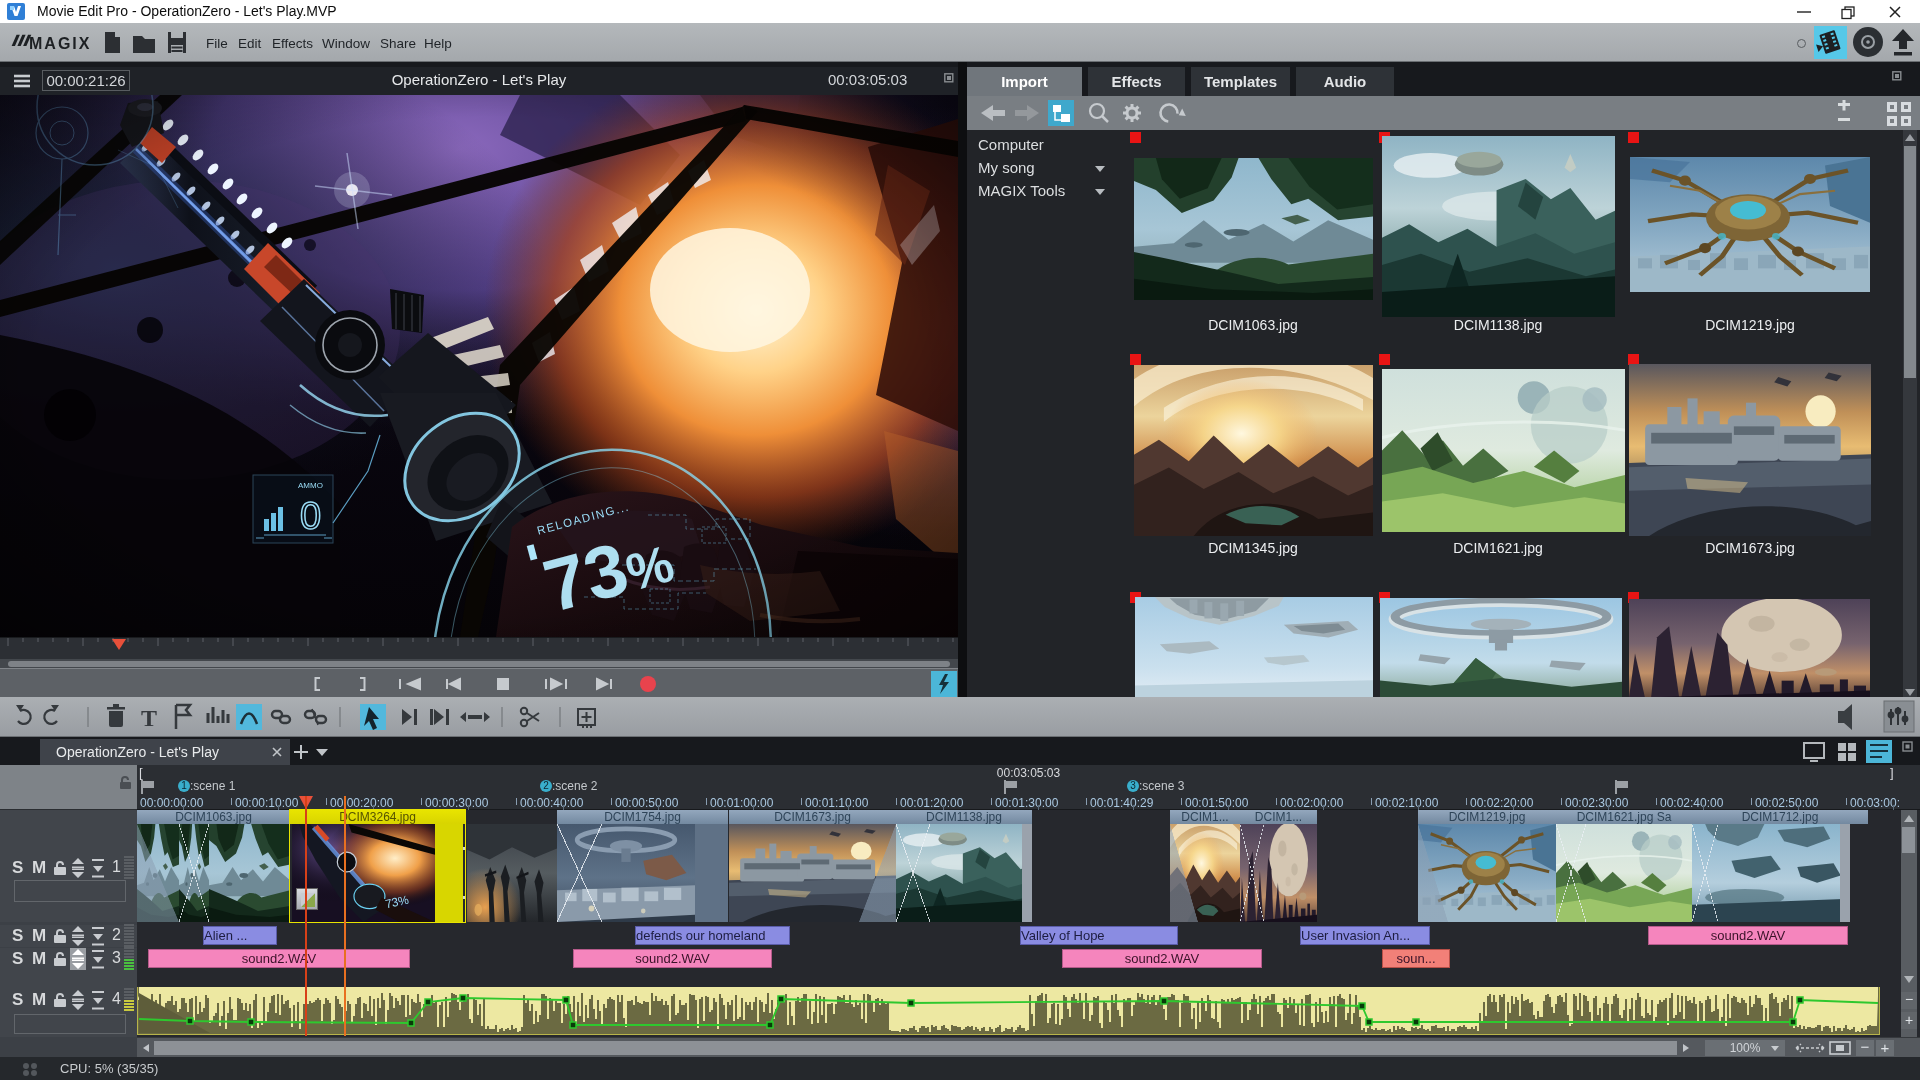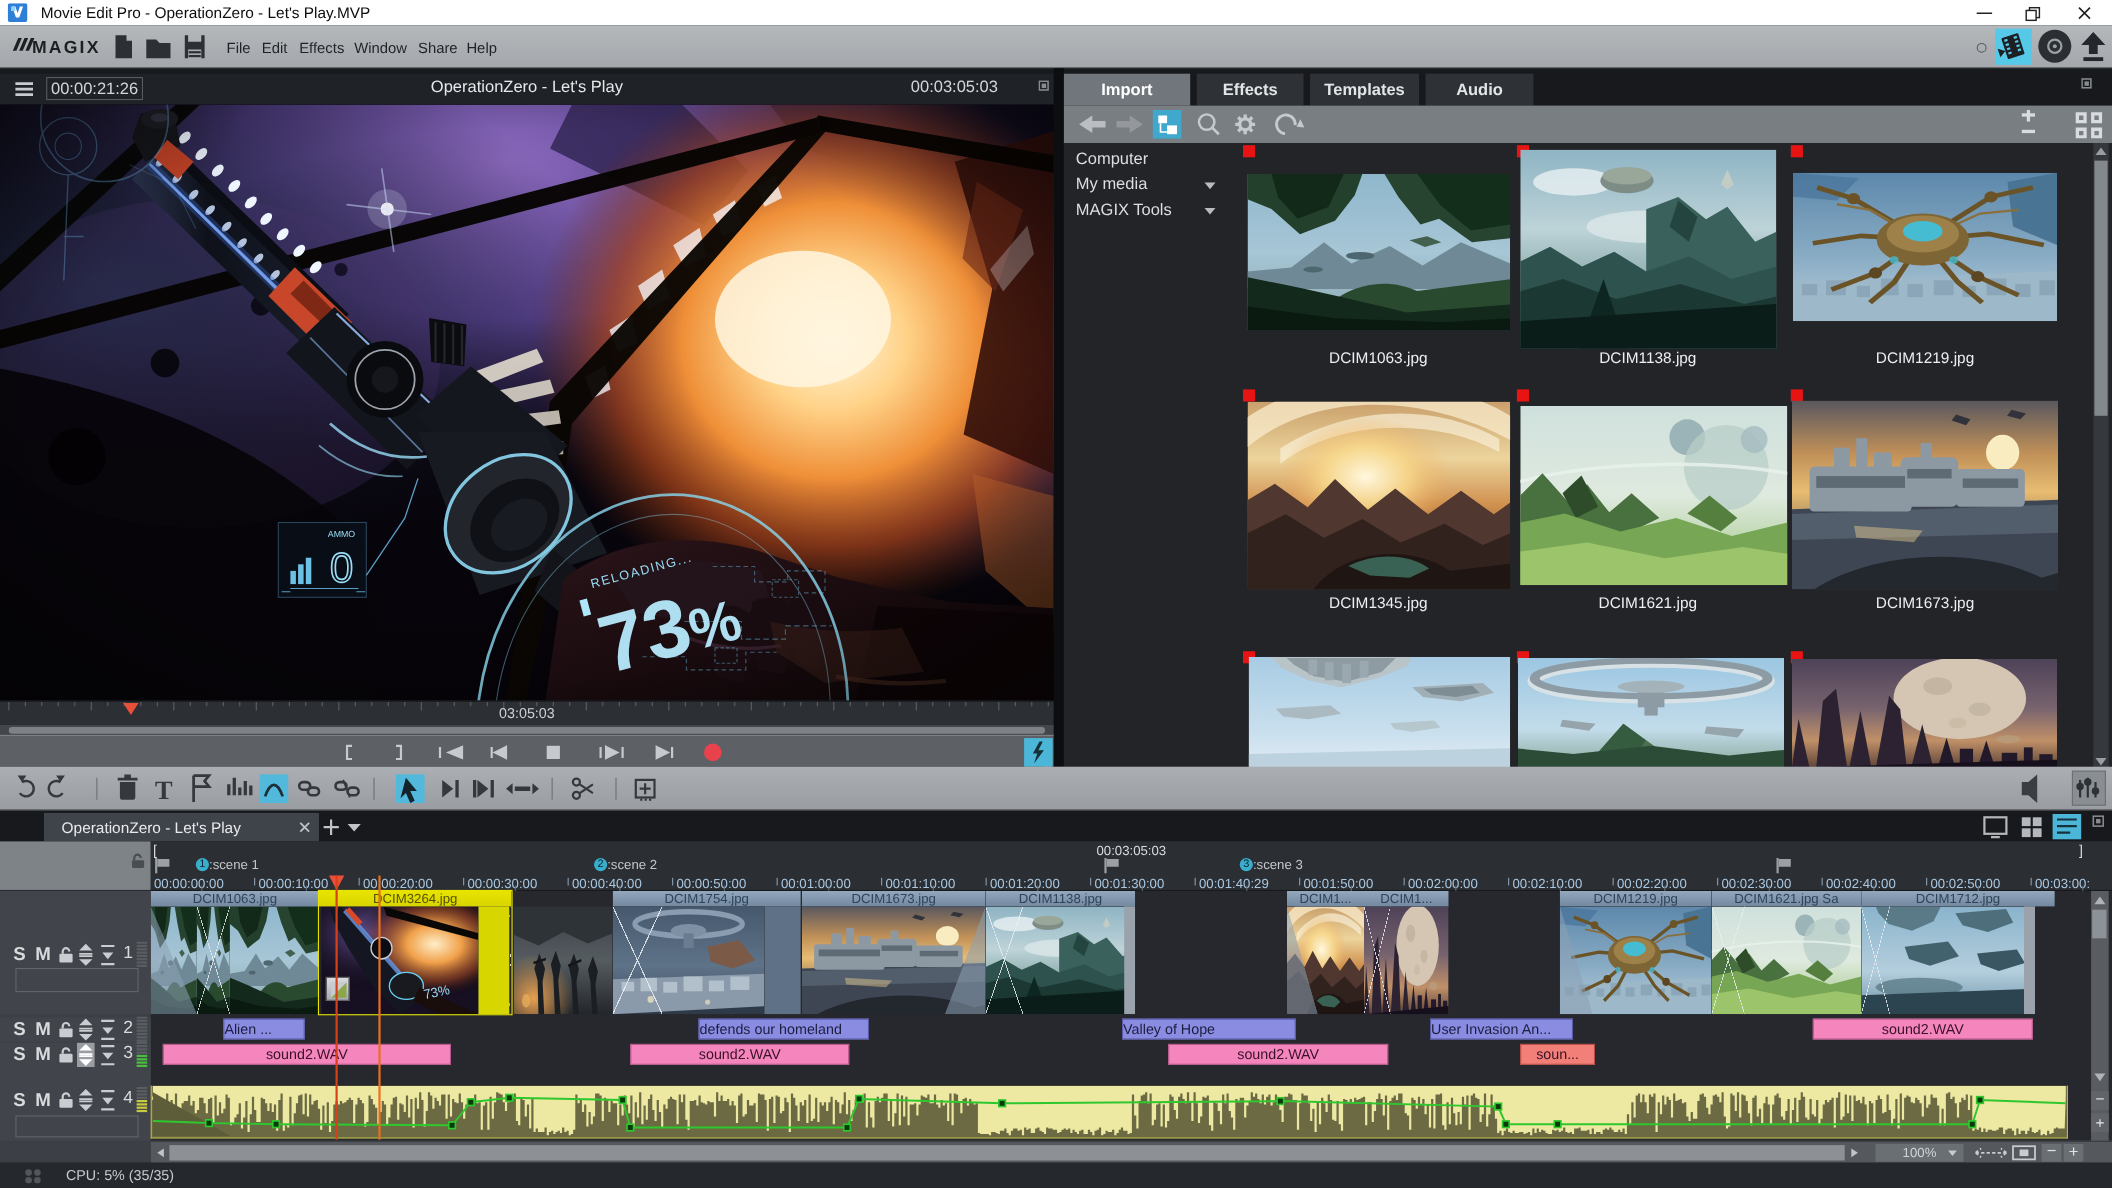--- a/index.html
+++ b/index.html
@@ -721,21 +721,20 @@
           <path d="M863,0 v4"></path>
           <path d="M878,0 v4"></path>
           <path d="M893,0 v4"></path>
           <path d="M908,0 v8"></path>
           <path d="M923,0 v4"></path>
           <path d="M938,0 v4"></path>
           <path d="M953,0 v4"></path>
         </g>
  <path d="M112,1 h14 l-7,11 Z" fill="#e8503a"></path>
       </svg>
- <div class="abs" style="left:0;top:3px;width:958px;text-align:center;font-size:13px;color:#ccd0d4">03:05:03</div>
 </div>
 <div class="abs" id="pvscroll">
       <div class="abs" style="left:8px;top:1.5px;width:942px;height:6px;background:#7e8287;border-radius:3px"></div>
     </div>
 <div class="abs" id="pvtrans">
  <svg width="958" height="29">
   <g stroke="#c6cace" stroke-width="2" fill="none">
    <path d="M320,9 h-4.5 v12 h4.5"></path>
    <path d="M360,9 h4.5 v12 h-4.5"></path>
    <path d="M400,10 v10 M420,10 l-12,5 12,5 Z"></path>
@@ -798,21 +797,21 @@
         </g>
   <g fill="#d8dce0">
    <path d="M58,2 h10 v10 h-10 Z M61,5 h4 v4 h-4 Z" fill-rule="evenodd"></path>
    <path d="M72,2 h10 v10 h-10 Z M75,5 h4 v4 h-4 Z" fill-rule="evenodd"></path>
    <path d="M58,16 h10 v10 h-10 Z M61,19 h4 v4 h-4 Z" fill-rule="evenodd"></path>
    <path d="M72,16 h10 v10 h-10 Z M75,19 h4 v4 h-4 Z" fill-rule="evenodd"></path>
   </g>
  </svg>
 </div>
 <span class="treeitem" style="left:978px;top:136px">Computer</span>
-<span class="treeitem" style="left:978px;top:159px">My media</span>
+<span class="treeitem" style="left:978px;top:159px">My song</span>
 <span class="treeitem" style="left:978px;top:182px">MAGIX Tools</span>
 <svg class="abs" style="left:1094px;top:165px" width="12" height="8">
       <path d="M1,1 L11,1 6,7 Z" fill="#b8bcc0"></path>
     </svg>
 <svg class="abs" style="left:1094px;top:188px" width="12" height="8">
       <path d="M1,1 L11,1 6,7 Z" fill="#b8bcc0"></path>
     </svg>
 <div class="redsq" style="left:1130px;top:132px"></div>
     <svg class="abs" style="left:1134px;top:158px" width="239" height="142" viewBox="0 0 240 160" preserveAspectRatio="none">
       <use href="#t1063"></use>

